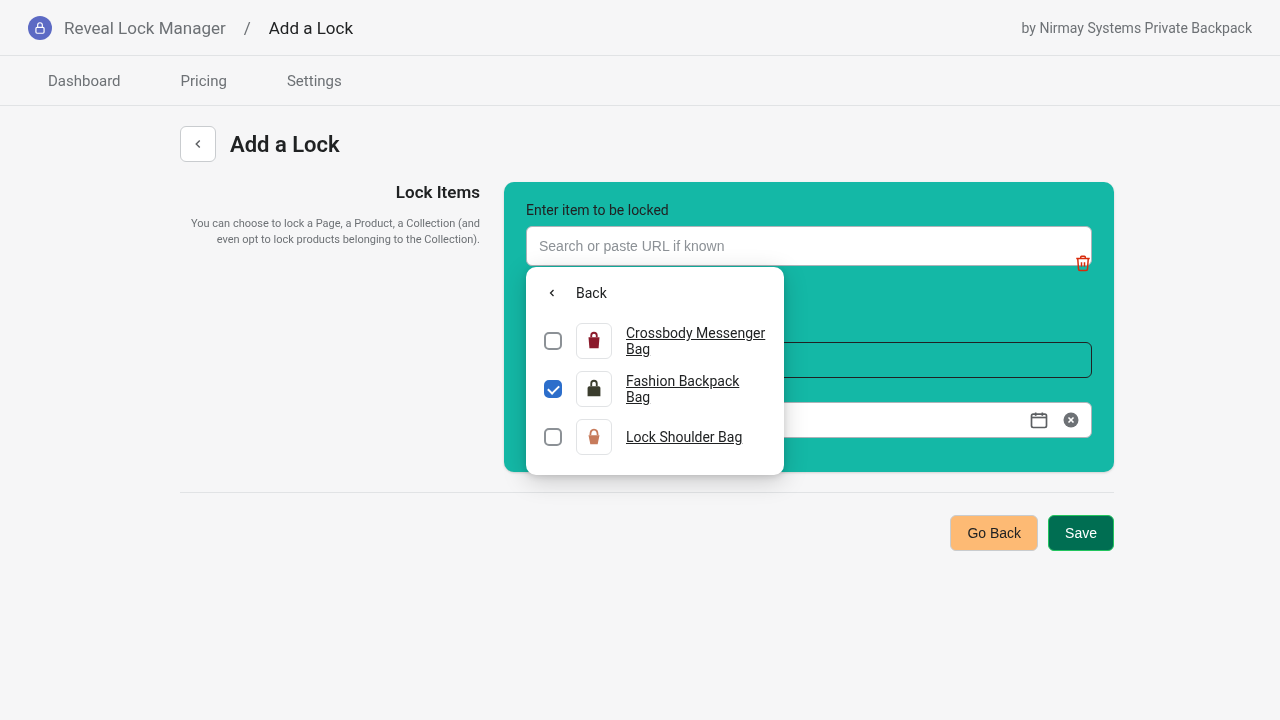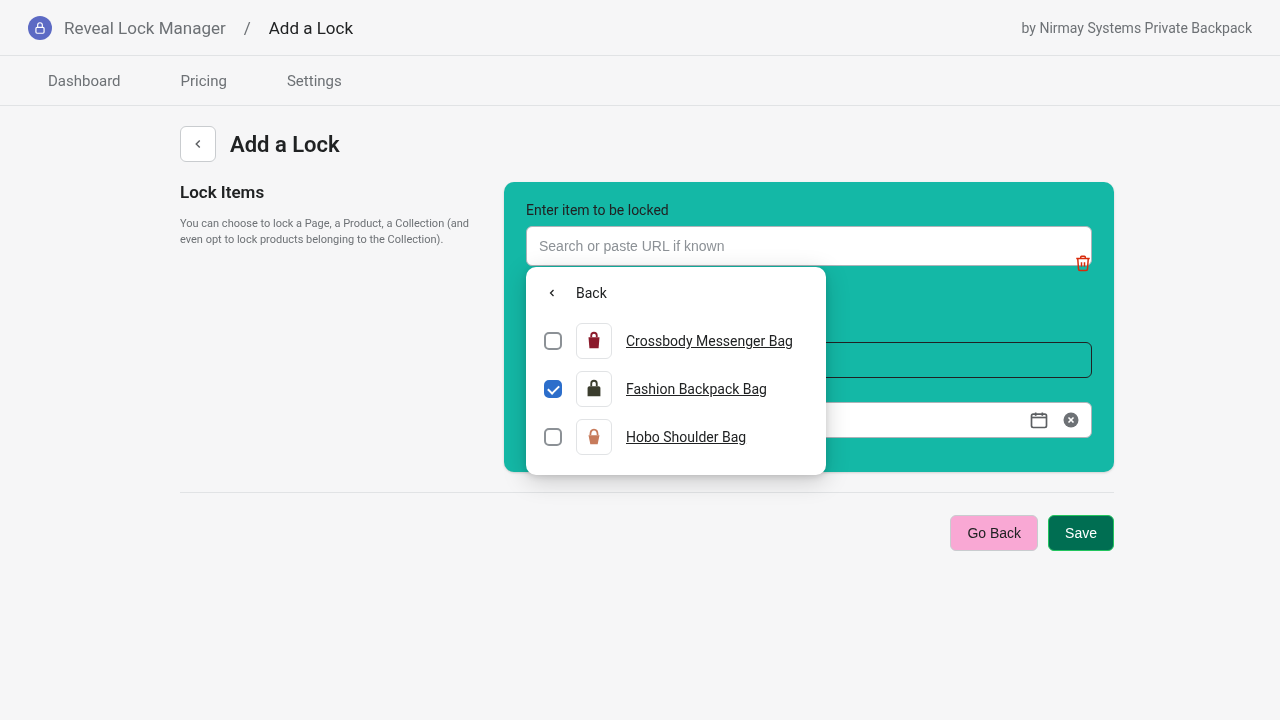--- a/index.html
+++ b/index.html
@@ -62,21 +62,21 @@
     cursor:pointer;
   }
   .page-title { font-size: 22px; font-weight: 600; }
   .columns {
     display: flex;
     margin-left: 180px;
     width: 934px;
     gap: 24px;
     align-items: flex-start;
   }
-  .left-col { width: 300px; }
+  .left-col { width: 300px; text-align: right; }
   .left-col h3 { font-size: 17px; font-weight: 600; margin-bottom: 14px; }
   .left-col p { font-size: 11px; color: #6d7175; line-height: 1.45; }
   .card {
     position: relative;
     flex: 1;
     background: #14b8a6;
     border-radius: 10px;
     box-shadow: 0 1px 2px rgba(0,0,0,.06), 0 1px 3px rgba(0,0,0,.1);
     padding: 20px 22px 28px 22px;
     min-height: 290px;
@@ -120,21 +120,21 @@
   .mid-box {
     position:absolute;
     left:22px; right:22px; top: 160px; height:36px;
     border:1px solid #202223; border-radius:6px;
   }
   
   .popover {
     position: absolute;
     left: 22px;
     top: 85px;
-    width: 300px;
+    width: 258px;
     background: #fff;
     border-radius: 10px;
     box-shadow: 0 6px 24px rgba(0,0,0,.18), 0 2px 6px rgba(0,0,0,.12);
     padding: 18px 16px 14px 16px;
     z-index: 20;
   }
   .popover-back {
     display:flex; align-items:center; gap: 18px;
     font-size: 14px; color:#202223;
     margin-bottom: 16px;
@@ -177,21 +177,21 @@
     border-top: 1px solid #e1e3e5;
     margin-top: 20px;
     padding-top: 22px;
     display:flex; justify-content:flex-end; gap: 10px;
   }
   .btn {
     height: 36px; padding: 0 16px;
     border-radius: 6px; font-size: 14px;
     cursor:pointer;
   }
-  .btn-secondary { background:#f9a8d4; border:1px solid #c9cccf; color:#202223; }
+  .btn-secondary { background:#fdba74; border:1px solid #c9cccf; color:#202223; }
   .btn-primary { background:#006e52; border:1px solid #22c55e; color:#fff; font-weight:500; }
   svg { display:block; }
 </style>
 </head>
 <body>
 
 <div class="topbar">
   <div class="topbar-left">
     <span class="app-icon">
       <svg width="14" height="14" viewBox="0 0 24 24" fill="none" stroke="currentColor" stroke-width="2">
@@ -294,21 +294,21 @@
         </div>
 
         <div class="option-row">
           <span class="chk"></span>
           <span class="thumb">
             <svg width="22" height="22" viewBox="0 0 24 24" fill="#c77b5b">
                 <path d="M6 10h12l-2 10H8z"></path>
                 <path d="M8 10c0-4 2-6 4-6s4 2 4 6" fill="none" stroke="#c77b5b" stroke-width="2"></path>
               </svg>
           </span>
-          <span class="opt-label">Hobo Shoulder Bag</span>
+          <span class="opt-label">Lock Shoulder Bag</span>
         </div>
       </div>
     </div>
   </div>
 
   <div class="footer">
     <button class="btn btn-secondary">Go Back</button>
     <button class="btn btn-primary">Save</button>
   </div>
 </div>

